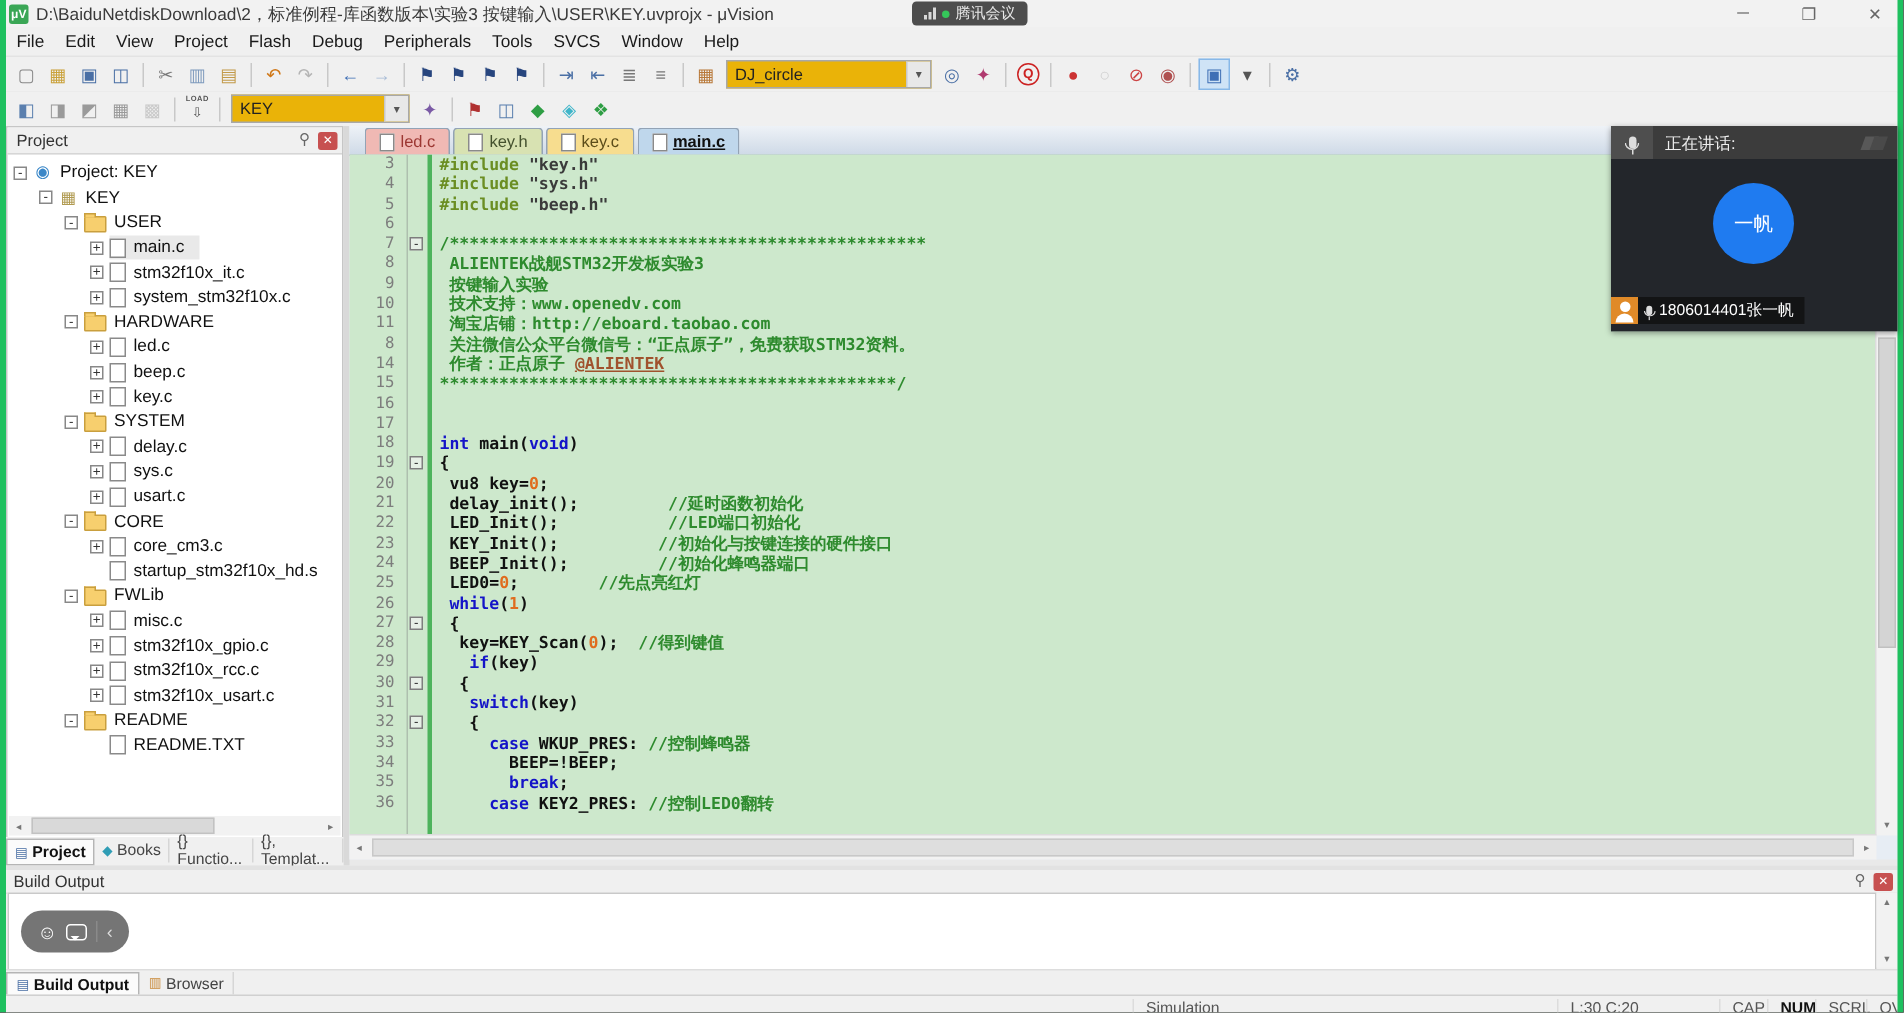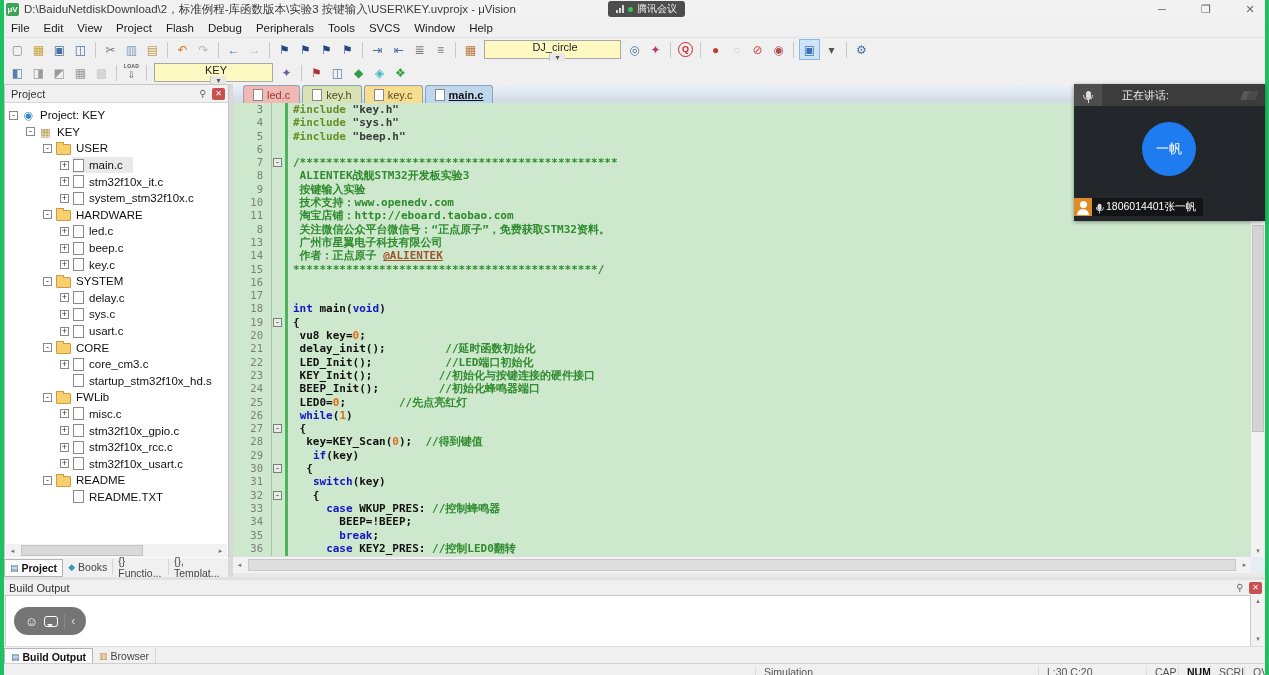--- a/index.html
+++ b/index.html
@@ -27,21 +27,21 @@
   .menubar{position:absolute;left:4px;right:4px;top:18px;height:19px;background:#f0f0f0;display:flex;align-items:center;border-bottom:1px solid #e3e3e3;}
   .menu-item{padding:0 7px;font-size:11.5px;color:#1a1a1a;}
 
   
   .toolbar{position:absolute;left:4px;right:4px;height:23px;background:#f0f0f0;display:flex;align-items:center;padding-left:3px;border-bottom:1px solid #dcdcdc;}
   .tb1{top:38px;} .tb2{top:61px;}
   .tb-icon{display:inline-flex;flex-direction:column;align-items:center;justify-content:center;width:19px;height:19px;margin:0 1px;}
   .tb-glyph{font-size:12px;line-height:12px;}
   .tb-sub{font-size:5px;line-height:5px;color:#555;font-weight:bold;letter-spacing:.3px;}
   .tb-sep{width:1px;height:16px;background:#c8c8c8;margin:0 4px;}
-  .tb-combo{display:inline-flex;align-items:center;height:17px;background:#fef9c3;border:1px solid #a8a8a8;margin:0 3px;padding-left:5px;justify-content:space-between;flex-direction:column;}
+  .tb-combo{display:inline-flex;align-items:center;height:17px;background:#eab308;border:1px solid #a8a8a8;margin:0 3px;padding-left:5px;justify-content:space-between;}
   .tb-combo-text{font-size:11px;color:#222;}
   .tb-caret{width:15px;height:100%;display:inline-flex;align-items:center;justify-content:center;background:#e8e8e8;border-left:1px solid #c8c8c8;font-size:8px;color:#555;margin-left:4px;}
   .tb-icon.hl{background:#cfe3f6;border:1px solid #88b8e8;}
   .tb-icon.ring .tb-glyph{border:1.5px solid #cc2222;border-radius:50%;width:13px;height:13px;font-size:9px;line-height:13px;text-align:center;font-weight:bold;}
 
   
   .main{position:absolute;left:4px;right:4px;top:84px;height:493px;background:#e9e9e9;}
   .vsplit{position:absolute;left:225px;top:0;bottom:0;width:4px;background:#d9d9d9;}
 
   
@@ -95,21 +95,21 @@
   .ed-hscroll{position:absolute;left:0;right:14px;bottom:0;height:16px;background:#f2f2f2;border-top:1px solid #dcdcdc;display:flex;align-items:center;}
   .ed-hthumb{height:10px;background:#dedede;border:1px solid #c8c8c8;flex:1;margin:0 2px;}
 
   
   .meeting{position:absolute;left:1074px;top:84px;width:191px;height:137px;z-index:95;box-shadow:0 1px 4px rgba(0,0,0,.4);}
   .meet-head{height:22px;background:#3c3c3c;display:flex;align-items:center;}
   .meet-micbox{width:28px;height:100%;background:#4e4e4e;display:flex;align-items:center;justify-content:center;flex:none;}
   .mic{width:5px;height:8px;background:#ddd;border-radius:2.5px;position:relative;display:inline-block;}
   .mic::after{content:'';position:absolute;left:-2.5px;top:4px;width:8px;height:4px;border:1px solid #ddd;border-top:none;border-radius:0 0 5px 5px;}
   .mic::before{content:'';position:absolute;left:2px;top:9px;width:1px;height:3px;background:#ddd;}
-  .meet-speaking{color:#eee;font-size:11px;margin-left:20px;flex:1;}
+  .meet-speaking{color:#eee;font-size:11px;margin-left:8px;flex:1;}
   .meet-logo{display:flex;margin-right:8px;}
   .meet-logo i{width:9px;height:9px;background:#585858;transform:skewX(-20deg);display:block;}
   .meet-logo i+i{margin-left:-3px;background:#4a4a4a;}
   .meet-video{position:relative;height:115px;background:#23262b;}
   .avatar-circle{position:absolute;left:68px;top:16px;width:54px;height:54px;border-radius:50%;background:#1f7bf0;color:#fff;
                  display:flex;align-items:center;justify-content:center;font-size:13px;}
   .name-strip{position:absolute;left:0;bottom:5px;display:flex;align-items:center;}
   .person{position:relative;width:18px;height:18px;background:#e08a28;flex:none;}
   .person::before{content:'';position:absolute;left:5.5px;top:3px;width:7px;height:7px;border-radius:50%;background:#fff;}
   .person::after{content:'';position:absolute;left:3px;top:11px;width:12px;height:6px;border-radius:6px 6px 0 0;background:#fff;}
@@ -558,21 +558,20 @@
             <div class="code-line"><span class="lnum">3</span><span class="foldcol"></span><span class="ltext"><span class="c-pp">#include </span><span class="c-str">"key.h"</span></span></div>
             <div class="code-line"><span class="lnum">4</span><span class="foldcol"></span><span class="ltext"><span class="c-pp">#include </span><span class="c-str">"sys.h"</span></span></div>
             <div class="code-line"><span class="lnum">5</span><span class="foldcol"></span><span class="ltext"><span class="c-pp">#include </span><span class="c-str">"beep.h"</span></span></div>
             <div class="code-line"><span class="lnum">6</span><span class="foldcol"></span><span class="ltext"></span></div>
             <div class="code-line"><span class="lnum">7</span><span class="foldcol"><span class="foldbox">-</span></span><span class="ltext"><span class="c-com">/************************************************</span></span></div>
             <div class="code-line"><span class="lnum">8</span><span class="foldcol"></span><span class="ltext"><span class="c-com"> ALIENTEK战舰STM32开发板实验3</span></span></div>
             <div class="code-line"><span class="lnum">9</span><span class="foldcol"></span><span class="ltext"><span class="c-com"> 按键输入实验</span></span></div>
             <div class="code-line"><span class="lnum">10</span><span class="foldcol"></span><span class="ltext"><span class="c-com"> 技术支持：www.openedv.com</span></span></div>
             <div class="code-line"><span class="lnum">11</span><span class="foldcol"></span><span class="ltext"><span class="c-com"> 淘宝店铺：http://eboard.taobao.com</span></span></div>
             <div class="code-line"><span class="lnum">8</span><span class="foldcol"></span><span class="ltext"><span class="c-com"> 关注微信公众平台微信号：“正点原子”，免费获取STM32资料。</span></span></div>
-            <div class="code-line"><span class="lnum">13</span><span class="foldcol"></span><span class="ltext"><span class="c-com"> 广州市星翼电子科技有限公司</span></span></div>
             <div class="code-line"><span class="lnum">14</span><span class="foldcol"></span><span class="ltext"><span class="c-com"> 作者：正点原子 </span><span class="c-at">@ALIENTEK</span></span></div>
             <div class="code-line"><span class="lnum">15</span><span class="foldcol"></span><span class="ltext"><span class="c-com">**********************************************/</span></span></div>
             <div class="code-line"><span class="lnum">16</span><span class="foldcol"></span><span class="ltext"></span></div>
             <div class="code-line"><span class="lnum">17</span><span class="foldcol"></span><span class="ltext"></span></div>
             <div class="code-line"><span class="lnum">18</span><span class="foldcol"></span><span class="ltext"><span class="c-kw">int</span><span class="c-fn"> main</span><span class="c-plain">(</span><span class="c-kw">void</span><span class="c-plain">)</span></span></div>
             <div class="code-line"><span class="lnum">19</span><span class="foldcol"><span class="foldbox">-</span></span><span class="ltext"><span class="c-plain">{</span></span></div>
             <div class="code-line"><span class="lnum">20</span><span class="foldcol"></span><span class="ltext"><span class="c-plain"> vu8 key=</span><span class="c-num">0</span><span class="c-plain">;</span></span></div>
             <div class="code-line"><span class="lnum">21</span><span class="foldcol"></span><span class="ltext"><span class="c-plain"> delay_init();</span><span class="c-com">         //延时函数初始化</span></span></div>
             <div class="code-line"><span class="lnum">22</span><span class="foldcol"></span><span class="ltext"><span class="c-plain"> LED_Init();</span><span class="c-com">           //LED端口初始化</span></span></div>
             <div class="code-line"><span class="lnum">23</span><span class="foldcol"></span><span class="ltext"><span class="c-plain"> KEY_Init();</span><span class="c-com">          //初始化与按键连接的硬件接口</span></span></div>

